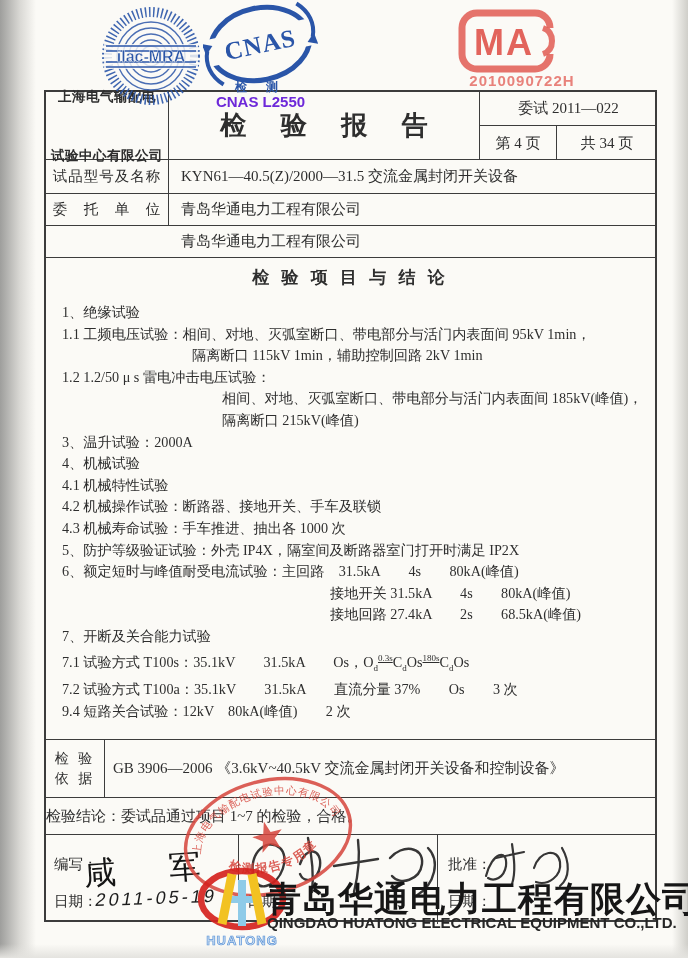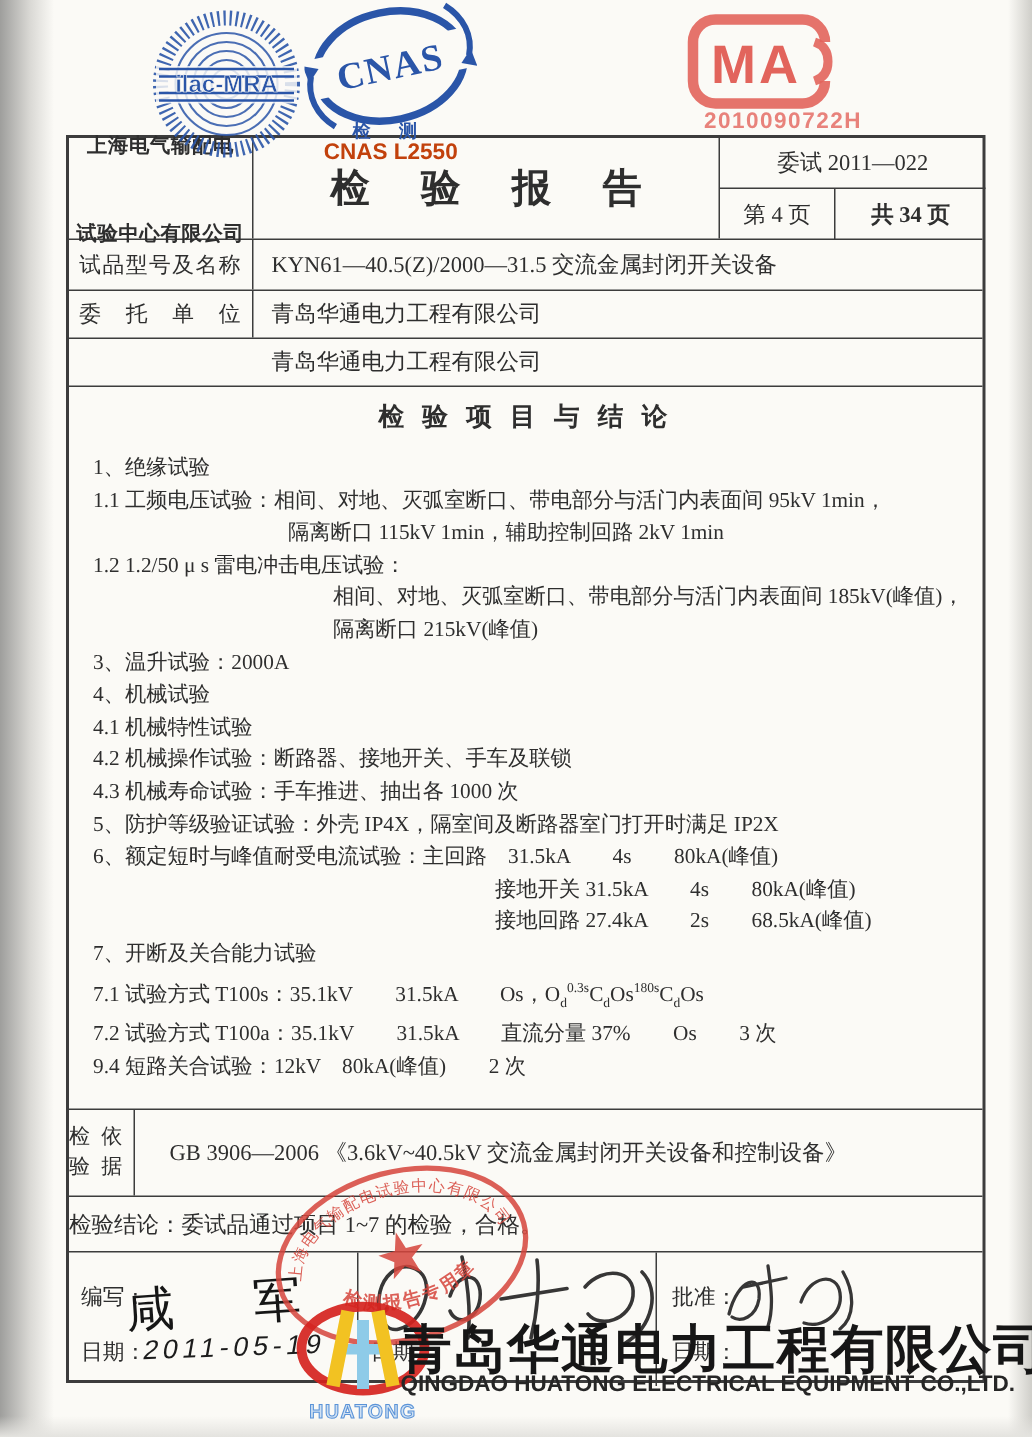--- a/index.html
+++ b/index.html
@@ -32,61 +32,61 @@
   .c-org{left:0;width:123px;display:flex;flex-direction:column;justify-content:center;
          align-items:center;font-size:13.5px;font-weight:bold;line-height:19px;letter-spacing:.5px;gap:40px;}
   .c-title{left:123px;width:311px;display:flex;align-items:center;justify-content:center;
          font-size:26px;font-weight:bold;letter-spacing:14px;text-indent:14px;}
   .c-hr{left:434px;width:177px;}
   .report-no{height:34px;border-bottom:1.5px solid #3c3c3c;display:flex;align-items:center;
          justify-content:center;font-size:15px;box-sizing:border-box;}
   .page-row{height:34px;display:flex;}
   .page-cur{width:77px;border-right:1.5px solid #3c3c3c;display:flex;align-items:center;
          justify-content:center;font-size:15px;box-sizing:border-box;}
-  .page-tot{flex:1;display:flex;align-items:center;justify-content:center;font-size:15px;font-weight:bold;}
+  .page-tot{flex:1;display:flex;align-items:center;justify-content:center;font-size:15px;}
 
   
   .lab{left:0;width:123px;display:flex;align-items:center;justify-content:center;
        font-size:14.5px;letter-spacing:1px;}
   .val{left:123px;width:490px;display:flex;align-items:center;padding-left:12px;font-size:15px;}
 
   
   .sec-title{position:absolute;top:8px;left:0;width:100%;text-align:center;
        font-size:17px;font-weight:bold;letter-spacing:4px;}
   .lines{position:absolute;top:44px;left:0;width:100%;}
   .ln{font-size:14.2px;line-height:21.6px;padding-left:16px;white-space:pre-wrap;}
   .ind1{padding-left:146px;}
   .ind2{padding-left:176px;}
   .ind6{padding-left:284px;}
   .sub{font-size:9px;vertical-align:-4px;}
-  .supu{font-size:9px;vertical-align:6px;margin-top:20px;}
-
-  
-  .basis-lab{left:0;width:44px;display:flex;flex-direction:row;justify-content:center;
+  .supu{font-size:9px;vertical-align:6px;text-decoration:underline;margin-top:20px;}
+
+  
+  .basis-lab{left:0;width:59px;display:flex;flex-direction:column;justify-content:center;
        align-items:center;font-size:14px;line-height:20px;letter-spacing:3px;}
   .basis-val{left:57px;width:556px;display:flex;align-items:center;padding-left:10px;font-size:15px;}
   .concl{display:flex;align-items:center;font-size:15px;height:100%;}
 
   
   .s1{left:0;width:193px;}
   .s2{left:193px;width:199px;}
   .s3{left:392px;width:221px;border-right:none !important;}
   .so-lab{position:absolute;font-size:14.5px;}
 
   
   .hand{font-family:"Liberation Sans","DejaVu Sans",sans-serif;color:#1c1c1c;}
   .sig-name{position:absolute;left:84px;top:848px;font-size:32px;letter-spacing:22px;
      transform:rotate(-4deg);z-index:5;color:#161616;}
   .hand-date{position:absolute;left:96px;top:888px;font-size:18px;letter-spacing:3px;
      transform:skewX(-12deg) rotate(-2deg);z-index:5;}
   .svg-abs{position:absolute;z-index:4;}
   .cnas-sub1{position:absolute;left:203px;top:79px;width:115px;text-align:center;
      color:#2a55a8;font-weight:bold;font-size:12px;letter-spacing:8px;z-index:4;}
   .cnas-sub2{position:absolute;left:198px;top:93px;width:125px;text-align:center;
-     color:#c2410c;font-weight:bold;font-size:15px;z-index:4;
+     color:#6d28d9;font-weight:bold;font-size:15px;z-index:4;
      font-family:"Liberation Sans","DejaVu Sans",sans-serif;}
   .cma-num{position:absolute;left:446px;top:72px;width:120px;text-align:center;color:#e8827b;
      font-weight:bold;font-size:15px;letter-spacing:1px;z-index:4;
      font-family:"Liberation Sans","DejaVu Sans",sans-serif;margin-left:16px;}
 
   .wm-cn{position:absolute;left:266px;top:876px;font-size:35px;font-weight:bold;color:#161616;
      letter-spacing:1px;z-index:7;font-family:"Liberation Sans","DejaVu Sans",sans-serif;white-space:nowrap;}
   .wm-en{position:absolute;left:267px;top:914px;font-size:15px;font-weight:bold;color:#262626;
      z-index:7;font-family:"Liberation Sans","DejaVu Sans",sans-serif;white-space:nowrap;}
 </style>

